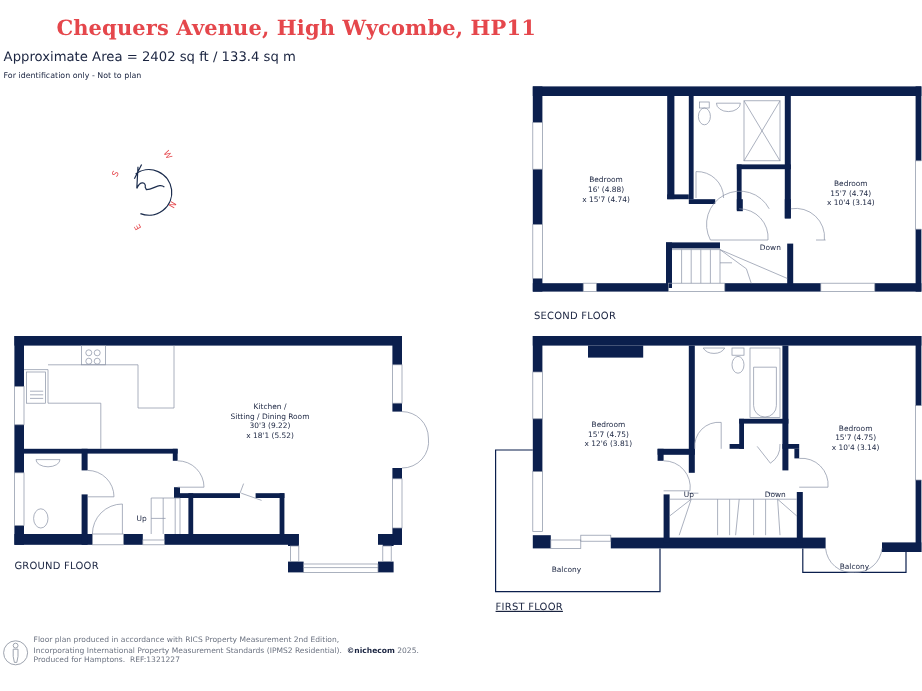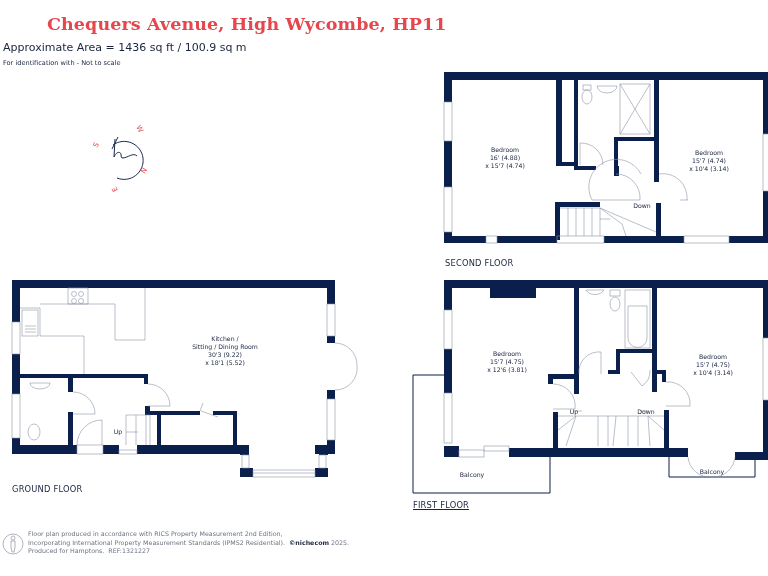--- a/index.html
+++ b/index.html
@@ -10,22 +10,22 @@
   .floor-label { position:absolute; font-size:8.3px; color:#1a2440; letter-spacing:0.2px; white-space:nowrap;text-align:right; }
   .footer { position:absolute; left:28px; top:530px; font-size:6.3px; line-height:8.7px; color:#6b7280; width:360px; }
   .footer .brand { color:#1a2440; font-weight:bold; }
   svg.plan { position:absolute; left:0; top:0; }
   .rt { font-family:"DejaVu Sans", sans-serif; fill:#1a2440; font-size:6.2px; }
 </style>
 </head>
 <body>
 
 <div class="title">Chequers Avenue, High Wycombe, HP11</div>
-<div class="area">Approximate Area = 1436 sq ft / 100.9 sq m</div>
-<div class="note">For identification with - Not to scale</div>
+<div class="area">Approximate Area = 2402 sq ft / 133.4 sq m</div>
+<div class="note">For identification only - Not to plan</div>
 
 <svg class="plan" width="768" height="576" viewBox="0 0 768 576">
 
   <g>
     <path d="M 113 145 A 19 19 0 1 1 117 178" fill="none" stroke="#1a2b4c" stroke-width="1"></path>
     <path d="M 112 149 L 118 137 M 115 139 L 114 157 C 117 150 122 152 121 156 L 122 158 C 128 158 133 152 137 156" fill="none" stroke="#1a2b4c" stroke-width="1"></path>
     <text x="97" y="148" font-size="7" fill="#e5474c" transform="rotate(-60 97 148)">S</text>
     <text x="136" y="127" font-size="7" fill="#e5474c" transform="rotate(60 136 127)">W</text>
     <text x="143" y="167" font-size="7" fill="#e5474c" transform="rotate(120 143 167)">N</text>
     <text x="118" y="190" font-size="7" fill="#e5474c" transform="rotate(-120 118 190)">E</text>
@@ -211,20 +211,20 @@
   <text class="rt" x="646" y="414" text-anchor="middle">Down</text>
 
   <g fill="none" stroke="#9aa0ab" stroke-width="0.8">
     <circle cx="13" cy="544" r="10"></circle>
     <circle cx="13" cy="538" r="2"></circle>
     <path d="M 11 541 L 15 541 L 15 547 L 14 552 L 12 552 L 11 547 Z"></path>
   </g>
 </svg>
 
 <div class="floor-label" style="left:445px; top:258px;">SECOND FLOOR</div>
-<div class="floor-label" style="left:12px; top:484px;">GROUND FLOOR</div>
+<div class="floor-label" style="left:12px; top:466px;">GROUND FLOOR</div>
 <div class="floor-label" style="left:413px; top:500px;text-decoration:underline;">FIRST FLOOR</div>
 
 <div class="footer">
   <div>Floor plan produced in accordance with RICS Property Measurement 2nd Edition,</div>
   <div><span>Incorporating International Property Measurement Standards (IPMS2 Residential).</span>&nbsp;&nbsp;<span class="brand">©nichecom</span> <span>2025.</span></div>
   <div><span>Produced for Hamptons.</span>&nbsp;&nbsp;<span>REF:1321227</span></div>
 </div>
 
 </body></html>

